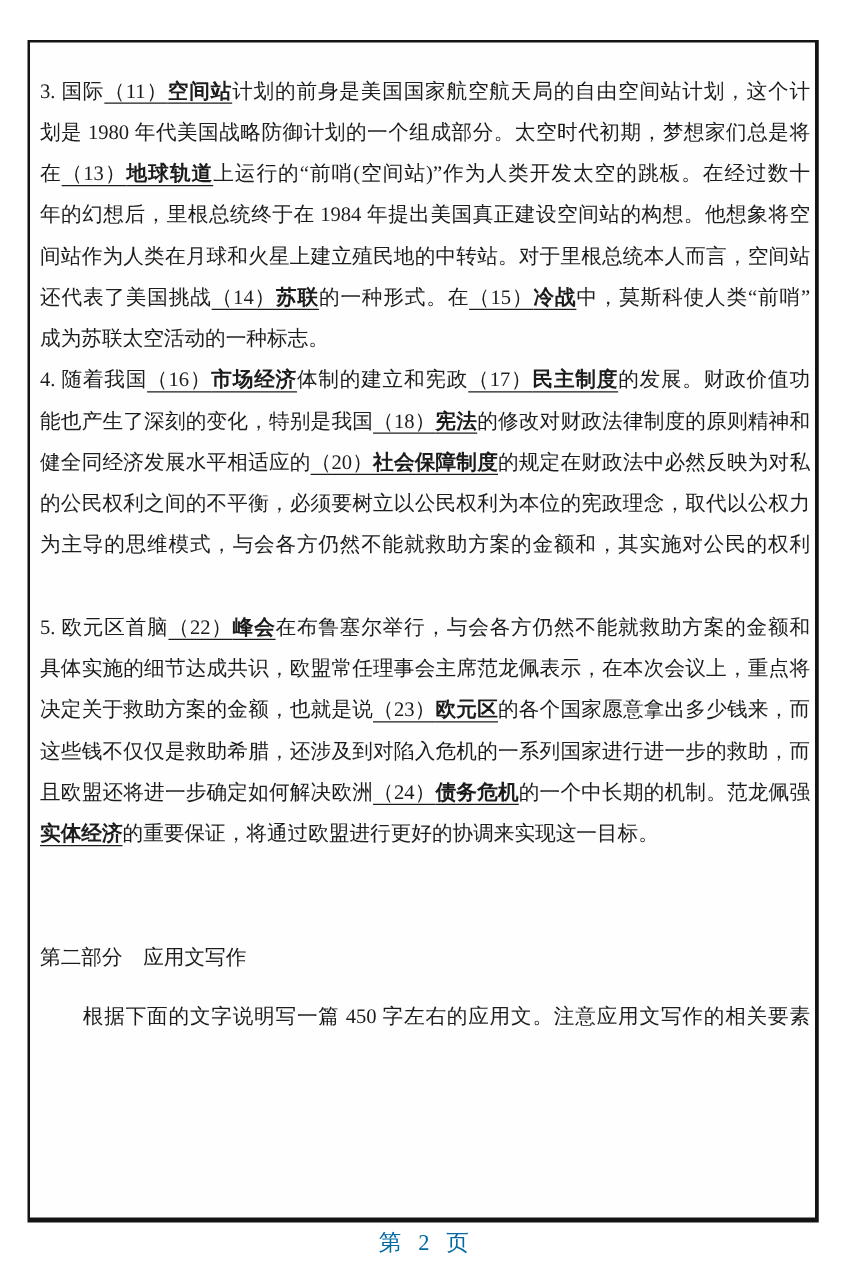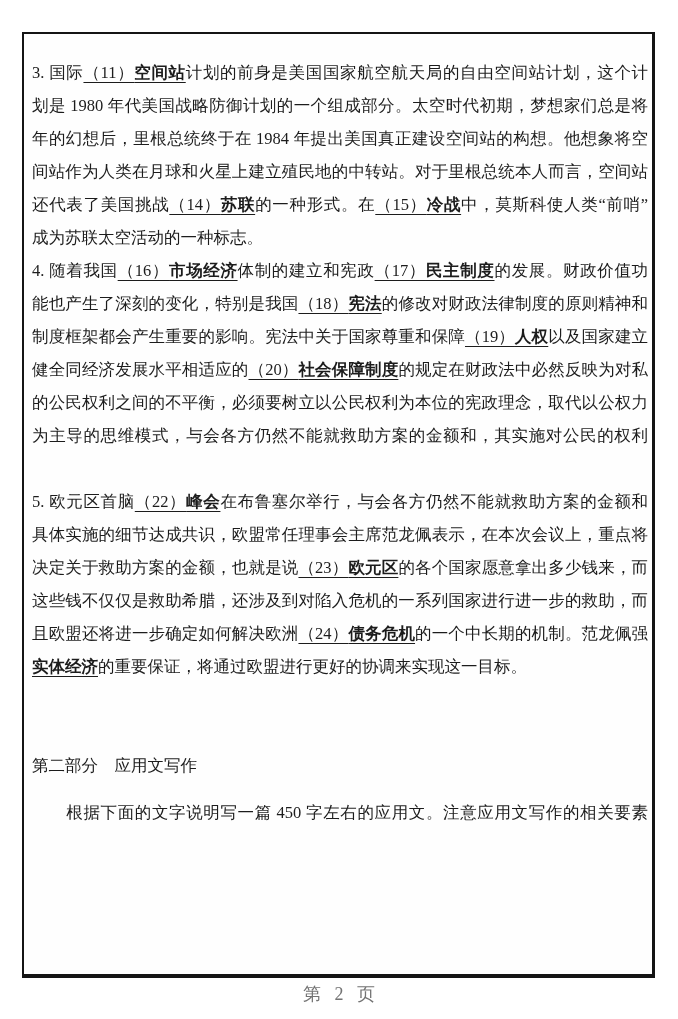--- a/index.html
+++ b/index.html
@@ -57,37 +57,37 @@
     margin-top: 12px;
   }
   .footer {
     position: absolute;
     left: 0;
     top: 982px;
     width: 678px;
     text-align: center;
     font-size: 18px;
     word-spacing: 9px;
-    color: #737373;
+    color: #0369a1;
   }
 </style>
 </head>
 <body>
 
 <div class="sheet">
   <div>
       <div class="line just"><span>3. 国际</span><span class="ans-num">（11）</span><span class="ans-word">空间站</span><span>计划的前身是美国国家航空航天局的自由空间站计划，这个计</span></div>
       <div class="line just"><span>划是 1980 年代美国战略防御计划的一个组成部分。太空时代初期，梦想家们总是将</span></div>
+      <div class="line just"><span>在</span><span class="ans-num">（13）</span><span class="ans-word">地球轨道</span><span>上运行的“前哨(空间站)”作为人类开发太空的跳板。在经过数十</span></div>
       <div class="line just"><span>年的幻想后，里根总统终于在 1984 年提出美国真正建设空间站的构想。他想象将空</span></div>
       <div class="line just"><span>间站作为人类在月球和火星上建立殖民地的中转站。对于里根总统本人而言，空间站</span></div>
       <div class="line just"><span>还代表了美国挑战</span><span class="ans-num">（14）</span><span class="ans-word">苏联</span><span>的一种形式。在</span><span class="ans-num">（15）</span><span class="ans-word">冷战</span><span>中，莫斯科使人类“前哨”</span></div>
       <div class="line"><span>成为苏联太空活动的一种标志。</span></div>
       <div class="line just"><span>4. 随着我国</span><span class="ans-num">（16）</span><span class="ans-word">市场经济</span><span>体制的建立和宪政</span><span class="ans-num">（17）</span><span class="ans-word">民主制度</span><span>的发展。财政价值功</span></div>
       <div class="line just"><span>能也产生了深刻的变化，特别是我国</span><span class="ans-num">（18）</span><span class="ans-word">宪法</span><span>的修改对财政法律制度的原则精神和</span></div>
-      <div class="line just"><span>制度框架都会产生重要的影响。宪法中关于国家尊重和保障</span><span class="ans-num">（19）</span><span class="ans-word">人权</span><span>以及国家建立</span></div>
       <div class="line just"><span>健全同经济发展水平相适应的</span><span class="ans-num">（20）</span><span class="ans-word">社会保障制度</span><span>的规定在财政法中必然反映为对私</span></div>
       <div class="line just"><span>的公民权利之间的不平衡，必须要树立以公民权利为本位的宪政理念，取代以公权力</span></div>
       <div class="line just"><span>为主导的思维模式，与会各方仍然不能就救助方案的金额和，其实施对公民的权利</span></div>
       <div class="line blank">&nbsp;</div>
       <div class="line just"><span>5. 欧元区首脑</span><span class="ans-num">（22）</span><span class="ans-word">峰会</span><span>在布鲁塞尔举行，与会各方仍然不能就救助方案的金额和</span></div>
       <div class="line just"><span>具体实施的细节达成共识，欧盟常任理事会主席范龙佩表示，在本次会议上，重点将</span></div>
       <div class="line just"><span>决定关于救助方案的金额，也就是说</span><span class="ans-num">（23）</span><span class="ans-word">欧元区</span><span>的各个国家愿意拿出多少钱来，而</span></div>
       <div class="line just"><span>这些钱不仅仅是救助希腊，还涉及到对陷入危机的一系列国家进行进一步的救助，而</span></div>
       <div class="line just"><span>且欧盟还将进一步确定如何解决欧洲</span><span class="ans-num">（24）</span><span class="ans-word">债务危机</span><span>的一个中长期的机制。范龙佩强</span></div>
       <div class="line"><span class="ans-word">实体经济</span><span>的重要保证，将通过欧盟进行更好的协调来实现这一目标。</span></div>

